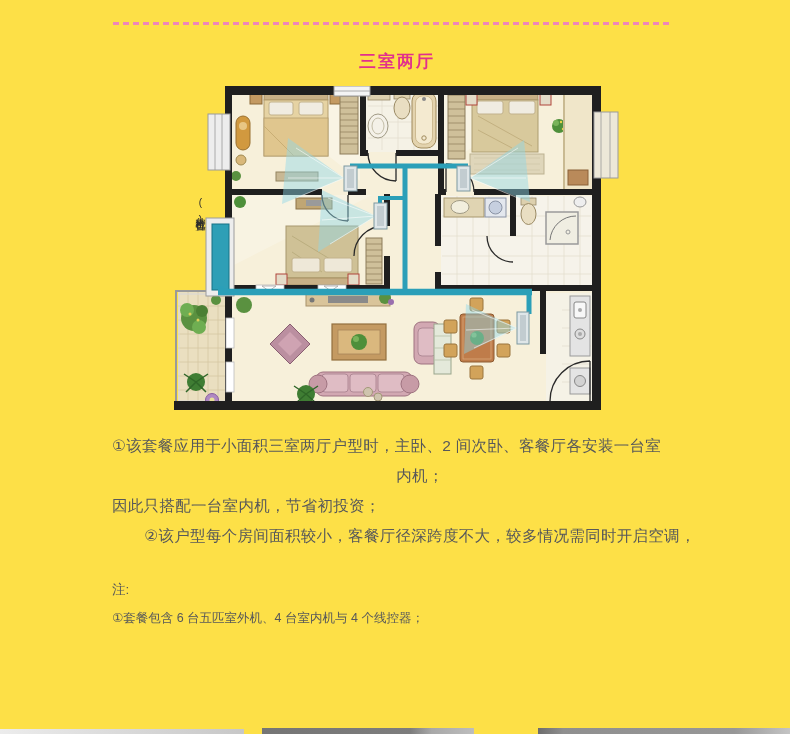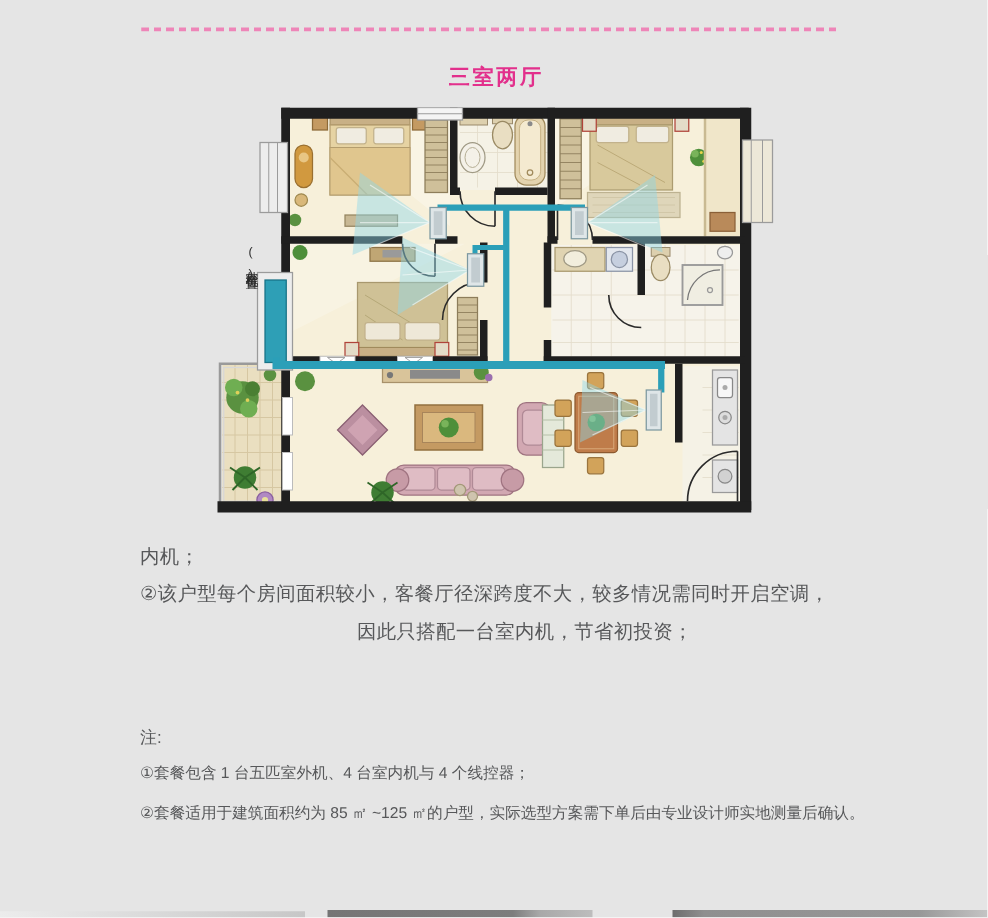--- a/index.html
+++ b/index.html
@@ -1,16 +1,16 @@
 <!DOCTYPE html>
 <html><head>
 <meta charset="utf-8">
 <style>
   html,body{margin:0;padding:0;background:#ffffff;}
-  #page{position:relative;width:790px;height:734px;background:#e5e5e5;overflow:hidden;
+  #page{position:relative;width:790px;height:734px;background:#fde047;overflow:hidden;
         font-family:"Liberation Sans","DejaVu Sans",sans-serif;}
 
   
   .dash-divider{position:absolute;left:113px;top:22px;width:556px;height:3px;
     background:repeating-linear-gradient(90deg,#ee85b8 0 6px,rgba(0,0,0,0) 6px 10px);}
 
   
   .plan-title{position:absolute;left:172px;top:50px;width:450px;text-align:center;
     font-size:17px;font-weight:bold;color:#e2308c;letter-spacing:2px;}
 
@@ -320,31 +320,31 @@
           <rect x="348" y="229" width="6" height="26" fill="#c2ccd0"></rect>
         </g>
       </g>
     </svg>
   </div>
 
   <div class="outdoor-label">(室外机位置)</div>
 
   <div class="desc">
     <p>
+      <span class="ln">①该套餐应用于小面积三室两厅户型时，主卧、2 间次卧、客餐厅各安装一台室</span>
       <span class="ln">内机；</span>
     </p>
     <p>
+      <span class="ln">因此只搭配一台室内机，节省初投资；</span>
       <span class="ln">②该户型每个房间面积较小，客餐厅径深跨度不大，较多情况需同时开启空调，</span>
-      <span class="ln">因此只搭配一台室内机，节省初投资；</span>
     </p>
   </div>
 
   <div class="notes">
     <span class="note-label">注:</span>
-    <span class="note-line">①套餐包含 1 台五匹室外机、4 台室内机与 4 个线控器；</span>
-    <span class="note-line">②套餐适用于建筑面积约为 85 ㎡ ~125 ㎡的户型，实际选型方案需下单后由专业设计师实地测量后确认。</span>
+    <span class="note-line">①套餐包含 6 台五匹室外机、4 台室内机与 4 个线控器；</span>
   </div>
 
   <div class="bar bar-left"></div>
   <div class="bar bar-mid"></div>
   <div class="bar bar-right"></div>
 
 </div>
 
 </body></html>

